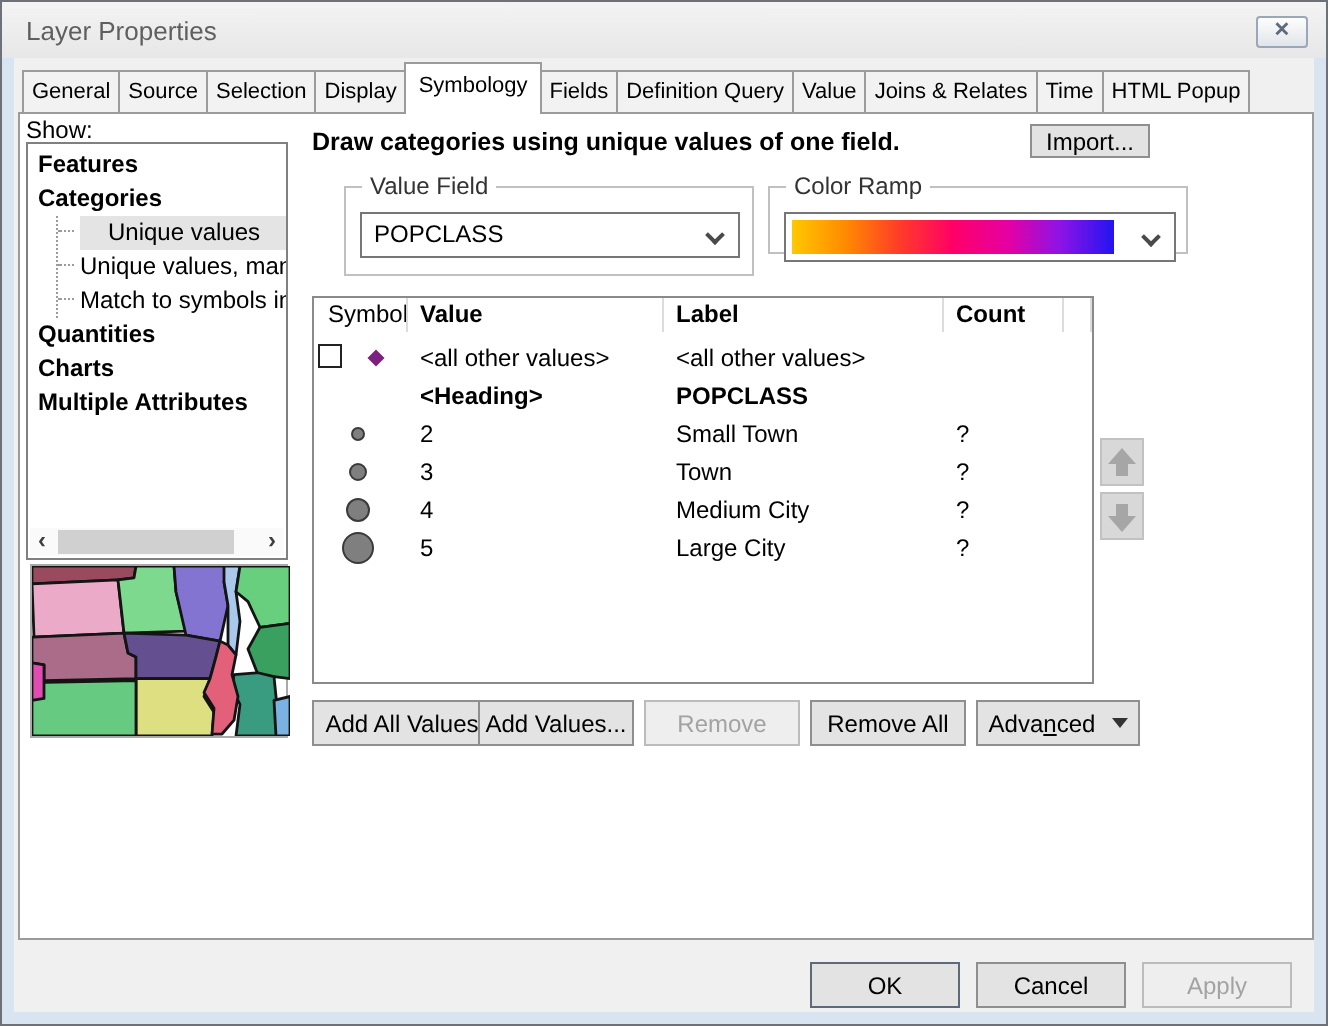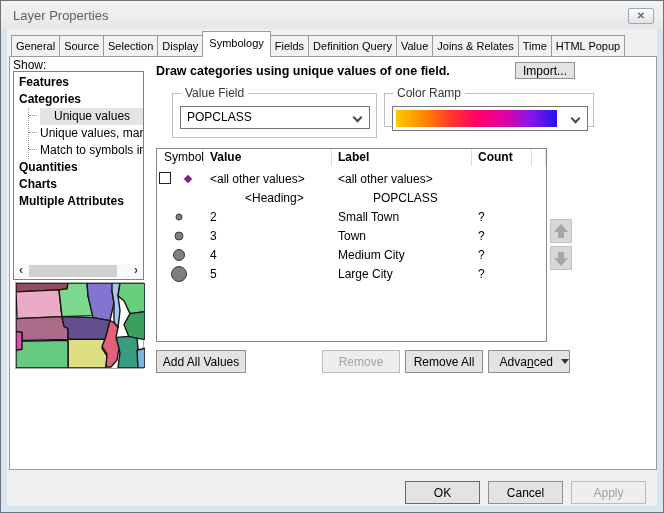--- a/index.html
+++ b/index.html
@@ -70,21 +70,21 @@
 
   
   .symtable{left:146px;top:91px;width:391px;height:194px;border:1px solid #8a8a8a;background:#fff;}
   .thead,.trow{position:static;display:grid;grid-template-columns:47px 128px 140px 60px 1fr;align-items:center;}
   .thead{height:17px;}
   .th{position:static;height:17px;line-height:17px;padding-left:6px;font-weight:bold;border-right:1px solid #dcdcdc;overflow:hidden;}
   .th.sym{font-weight:normal;padding-left:7px;}
   .tbody{position:static;display:block;padding-top:3px;}
   .trow{height:19px;}
   .td{position:static;padding-left:6px;white-space:nowrap;overflow:hidden;}
-  .td.b{font-weight:normal;margin-left:35px;}
+  .td.b{font-weight:bold;}
   .sym-cell{position:relative;height:19px;}
   .checkbox{left:2px;top:3px;width:12px;height:12px;border:1px solid #222;background:#fff;}
   .diamond{left:28px;top:7px;width:6px;height:6px;background:#7d2181;transform:rotate(45deg);}
   .dot{left:22px;top:50%;transform:translate(-50%,-50%);border-radius:50%;background:#7f7f7f;border:1px solid #3a3a3a;}
   .dot.s1{width:7px;height:7px;} .dot.s2{width:9px;height:9px;}
   .dot.s3{width:12px;height:12px;} .dot.s4{width:16px;height:16px;}
 
   
   .move-btn{width:22px;height:24px;background:#d8d8d8;border:1px solid #c2c2c2;cursor:pointer;}
   .move-up{left:540px;top:162px;} .move-down{left:540px;top:189px;}
@@ -93,21 +93,21 @@
   .stem-up{left:50%;margin-left:-3px;top:12px;width:6px;height:6px;background:#a6a6a6;}
   .tri-down{left:50%;margin-left:-7px;top:11px;width:0;height:0;
     border-left:7px solid transparent;border-right:7px solid transparent;border-top:8px solid #a6a6a6;}
   .stem-down{left:50%;margin-left:-3px;top:5px;width:6px;height:6px;background:#a6a6a6;}
 
   
   .act-add-all{left:146px;top:293px;width:90px;height:23px;}
   .act-add-values{left:229px;top:293px;width:78px;height:23px;}
   .act-remove{left:312px;top:293px;width:78px;height:23px;}
   .act-remove-all{left:395px;top:293px;width:78px;height:23px;}
-  .act-advanced{left:478px;top:293px;width:82px;height:23px;justify-content:flex-end;}
+  .act-advanced{left:478px;top:293px;width:82px;height:23px;}
   .adv-key{text-decoration:underline;}
   .caret{width:0;height:0;border-left:4px solid transparent;border-right:4px solid transparent;
     border-top:5px solid #333;margin-left:8px;position:static;display:inline-block;}
 
   
   .dlg-btn{position:absolute;width:75px;height:23px;top:480px;}
   .dlg-ok{left:404px;border-color:#5e6a77;}
   .dlg-cancel{left:487px;}
   .dlg-apply{left:570px;}
 </style>
@@ -268,20 +268,21 @@
     <div class="move-btn move-up">
       <span class="tri-up"></span>
       <span class="stem-up"></span>
     </div>
     <div class="move-btn move-down">
       <span class="stem-down"></span>
       <span class="tri-down"></span>
     </div>
 
     <button class="btn act-add-all">Add All Values</button>
+    <button class="btn act-add-values">Add Values...</button>
     <button class="btn disabled act-remove">Remove</button>
     <button class="btn act-remove-all">Remove All</button>
     <button class="btn act-advanced">
       <span style="position:static;">Adva</span>
         <span class="adv-key" style="position:static;">n</span>
         <span style="position:static;">ced</span>
       <span class="caret"></span>
     </button>
 
   </div>

